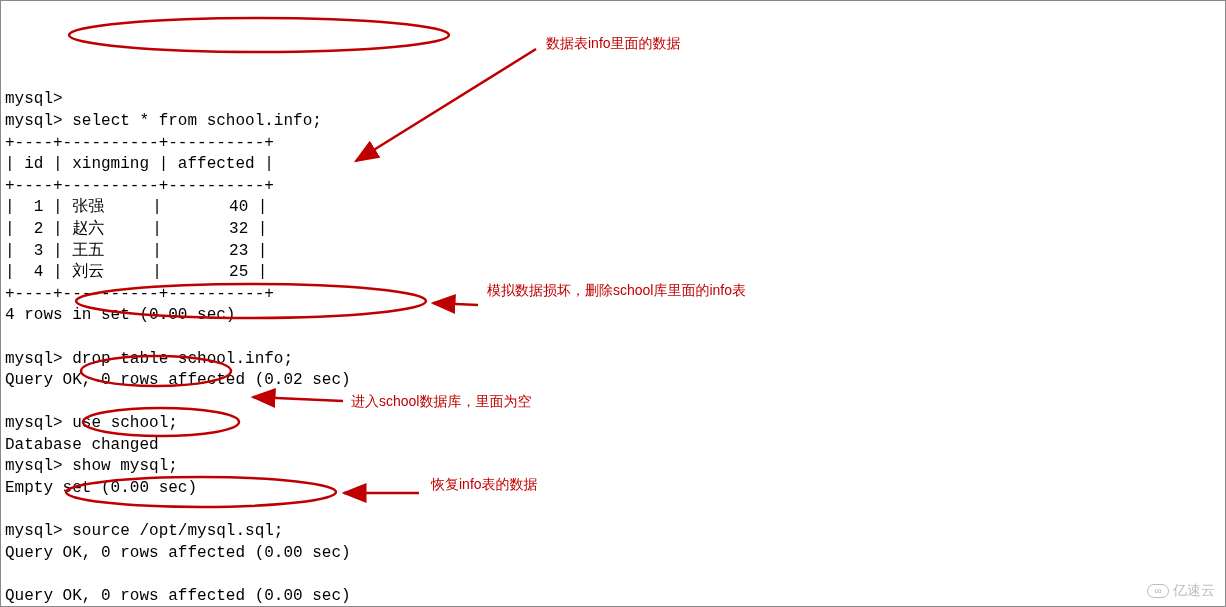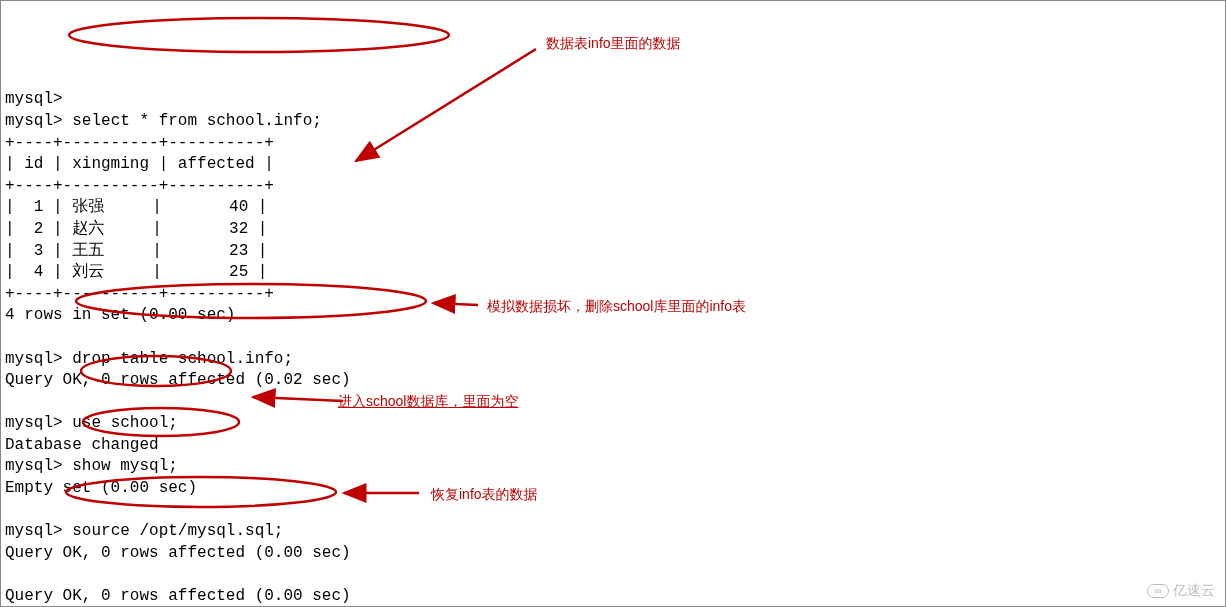--- a/index.html
+++ b/index.html
@@ -116,23 +116,23 @@
   <ellipse cx="160" cy="421" rx="78" ry="14" fill="none" stroke="#c00000" stroke-width="2.5"></ellipse>
 
   <line x1="342" y1="400" x2="252" y2="396" stroke="#c00000" stroke-width="2.5" marker-end="url(#arrowhead)"></line>
 
   <ellipse cx="200" cy="491" rx="135" ry="15" fill="none" stroke="#c00000" stroke-width="2.5"></ellipse>
 
   <line x1="418" y1="492" x2="343" y2="492" stroke="#c00000" stroke-width="2.5" marker-end="url(#arrowhead)"></line>
 </svg>
 
 <div class="annotation" style="left:545px; top:33px;">数据表info里面的数据</div>
-<div class="annotation" style="left:486px; top:296px;text-align:right;">模拟数据损坏，删除school库里面的info表</div>
-<div class="annotation" style="left:337px; top:391px;text-decoration:underline;">进入school数据库，里面为空</div>
-<div class="annotation" style="left:430px; top:484px;">恢复info表的数据</div>
+<div class="annotation" style="left:486px; top:280px;text-align:right;">模拟数据损坏，删除school库里面的info表</div>
+<div class="annotation" style="left:350px; top:391px;">进入school数据库，里面为空</div>
+<div class="annotation" style="left:430px; top:474px;">恢复info表的数据</div>
 
 <div class="watermark">
   <span class="watermark-icon">∞</span>
   <span>亿速云</span>
 </div>
 
 
 
 
 </body></html>

